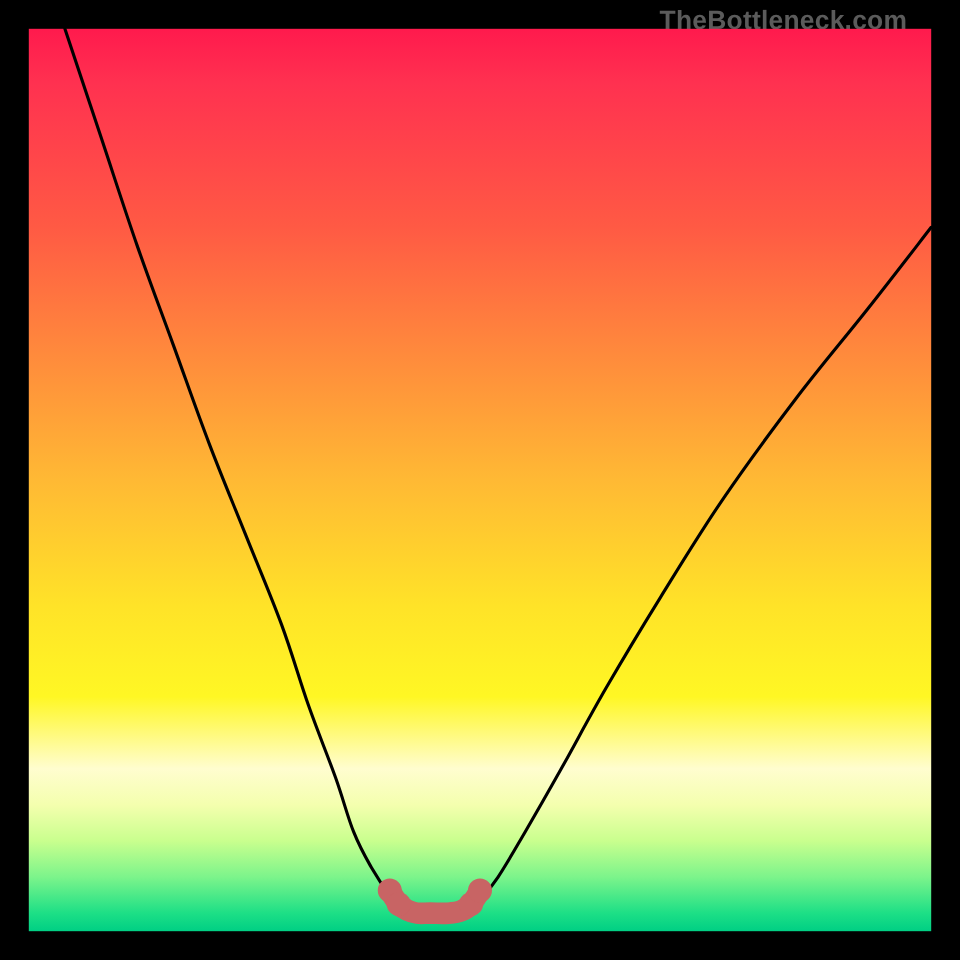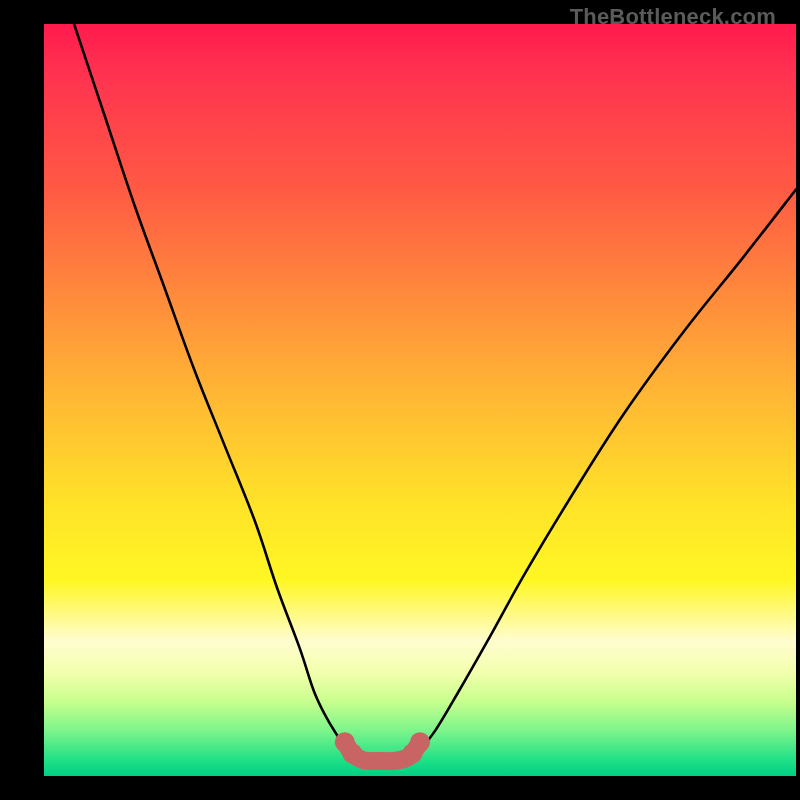--- a/index.html
+++ b/index.html
@@ -11,21 +11,20 @@
     background: #000;
     font-family: Arial, Helvetica, sans-serif;
   }
   .frame {
     position: absolute;
     top: 0;
     left: 0;
     width: 768px;
     height: 800px;
     background: #000;
-    margin-left: 20px;
   }
   .plot {
     position: absolute;
     top: 24px;
     left: 24px;
     width: 752px;
     height: 752px;
     background: linear-gradient(
       to bottom,
       #ff1a4d 0%,

